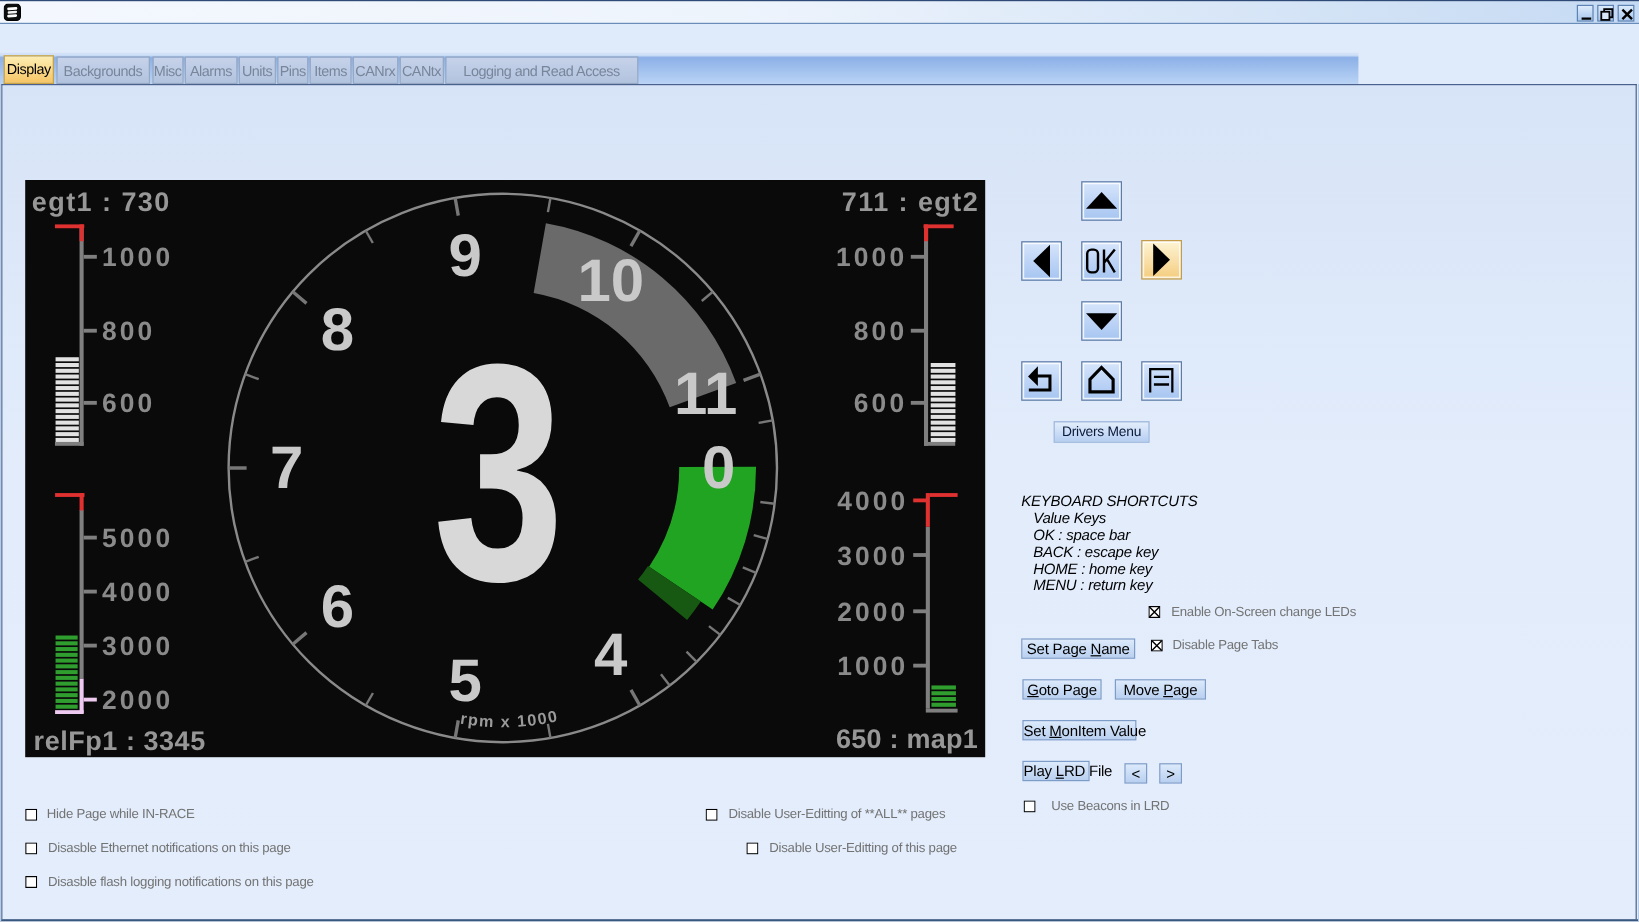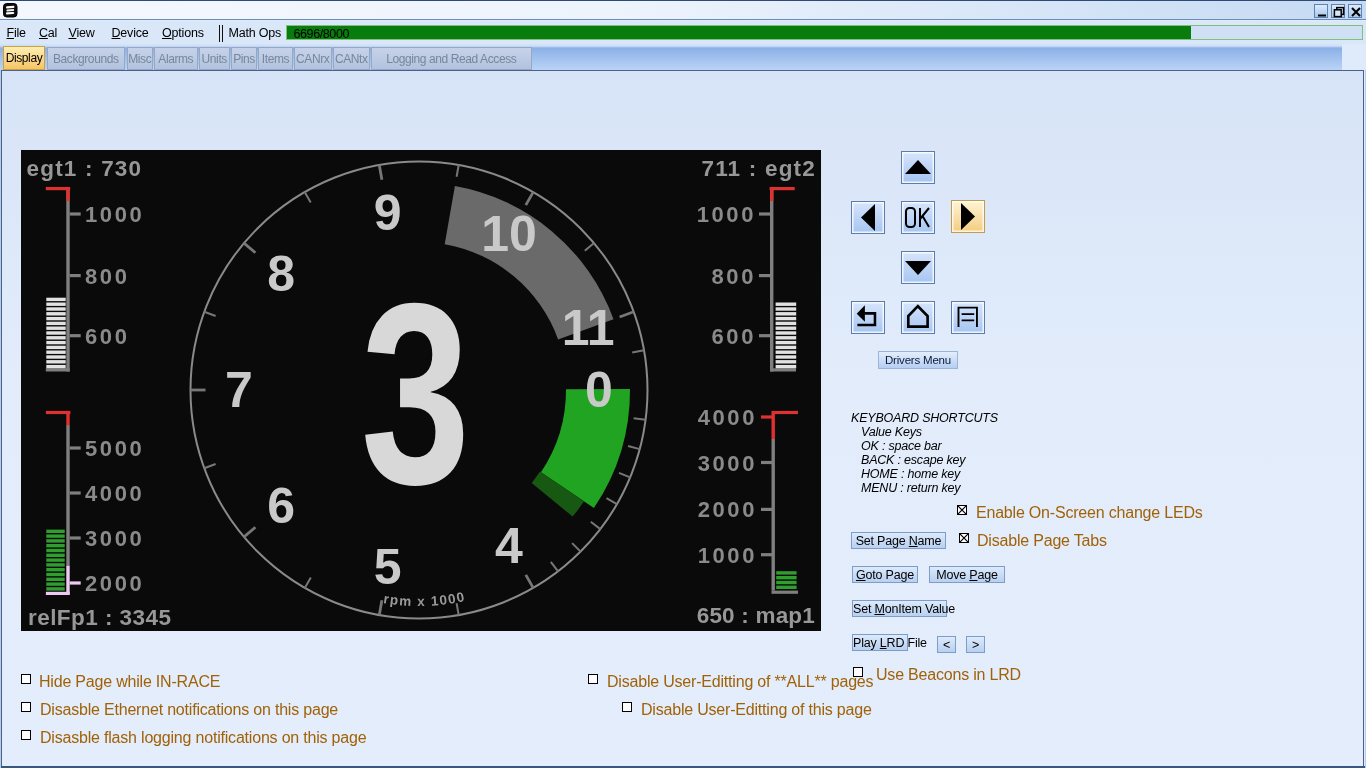--- a/index.html
+++ b/index.html
@@ -8,38 +8,38 @@
   background:linear-gradient(to right,#f4f8fe 0%,#eef4fc 45%,#c5daf3 100%);
   border-top:1px solid #2f4a76; border-bottom:1px solid #6a8cb8; }
 #title .txt { position:absolute; left:20px; top:3.5px; font-size:12.6px; letter-spacing:-0.35px; color:#000; white-space:pre; }
 .wbtn { position:absolute; top:3px; width:14px; height:14px; background:linear-gradient(#dcebfc,#a9c7ec);
   border:1px solid #5d82b4; }
 #menubar { position:absolute; left:0; top:21px; width:1366px; height:23px; background:#d9e7f8; }
 .mi { position:absolute; top:5px; font-size:12.5px; letter-spacing:-0.2px; color:#000; }
 #pb { position:absolute; left:285.5px; top:4px; width:1077px; height:15px; background:#cfe0f5; border:1px solid #7fbf7f; }
 #pbf { position:absolute; left:0; top:0; width:904px; height:13px; background:#087d0e; }
 #pb .t { position:absolute; left:7px; top:1px; font-size:12.5px; letter-spacing:-0.4px; color:#000; }
-#tabstrip { position:absolute; left:0; top:44px; width:1342px; height:27px;
+#tabstrip { position:absolute; left:0; top:44px; width:1132px; height:27px;
   background:linear-gradient(#d4e2f8 0px,#cfe0f8 2px,#8cb0e7 4px,#a5c4ef 60%,#bdd5f6 100%); }
 .tab { position:absolute; top:3px; height:23px; font-size:12px; letter-spacing:-0.4px; line-height:22px; text-align:center;
   color:#79869a; background:linear-gradient(#c6d2e9,#b2c3df); border:1px solid #96a8c2; }
 .tab.act { color:#000; background:linear-gradient(#fdeeb3,#f6c566); border:1px solid #caa23f; top:2px; height:24px; z-index:2; }
 #page { position:absolute; left:1px; top:70px; width:1363px; height:695.5px; background:linear-gradient(#d7e4f7,#e2ecfb 45%,#e3edfc);
   border:1.5px solid #49618c; border-bottom:none; }
 #dash { position:absolute; left:21px; top:150px; width:800px; height:481px; background:#0a0a0a; }
 .nb { position:absolute; display:flex; align-items:center; justify-content:center;
   background:linear-gradient(#d6e5fb 0%,#bcd3f6 55%,#a6c5f1 100%); border:1px solid #5e7ca8;
   box-shadow:inset 0 0 0 1.5px rgba(255,255,255,0.8); }
 .nbY { position:absolute; display:flex; align-items:center; justify-content:center;
   background:linear-gradient(#fdf5d4 0%,#f9e0ab 50%,#f4cd7e 100%); border:1px solid #c49b48;
   box-shadow:inset 0 0 0 1.5px rgba(255,255,255,0.75); }
 .dm { position:absolute; left:878px; top:351px; width:80px; height:18px; font-size:11.5px; letter-spacing:-0.2px; color:#0a1a3a;
   text-align:center; line-height:17px; background:linear-gradient(#e3eefb,#b6cef2); border:1px solid #9ab4da; }
 .ks { position:absolute; font-size:12.5px; letter-spacing:-0.2px; color:#000; white-space:pre;font-style:italic; }
-.lbl { position:absolute; font-size:16px; letter-spacing:-0.2px; color:#a16207; white-space:pre; }
+.lbl { position:absolute; font-size:11px; letter-spacing:-0.2px; color:#737373; white-space:pre; }
 .cb { position:absolute; }
 .btn { position:absolute; height:17px; font-size:12.5px; letter-spacing:-0.2px; color:#000; text-align:center; line-height:16px;
   background:linear-gradient(#dceafb,#b9d0f0); border:1px solid #7e9cc8; white-space:pre; }
 </style></head>
 <body>
 <div id="win">
   <div id="title">
     <svg width="15" height="15" viewBox="0 0 15 15" style="position:absolute;left:2.5px;top:2px">
         <rect x="0.5" y="0.5" width="13.5" height="13.5" rx="3.2" fill="#0d0d0d" stroke="#000"></rect>
         <g transform="skewY(-4)">
@@ -51,33 +51,20 @@
     <div class="wbtn" style="left:1314px"><svg width="14" height="14" viewBox="0 0 14 14">
           <path d="M3 10.5 H11" stroke="#000" stroke-width="2"></path>
         </svg></div>
     <div class="wbtn" style="left:1331px"><svg width="14" height="14" viewBox="0 0 14 14">
           <rect x="4.8" y="2.6" width="6.8" height="6.8" fill="none" stroke="#000" stroke-width="1.5"></rect>
           <rect x="2.4" y="4.8" width="6.8" height="6.8" fill="#d6e6f8" stroke="#000" stroke-width="1.5"></rect>
         </svg></div>
     <div class="wbtn" style="left:1348px"><svg width="14" height="14" viewBox="0 0 14 14">
           <path d="M3 3 L11 11 M11 3 L3 11" stroke="#000" stroke-width="2"></path>
         </svg></div>
-  </div>
-  <div id="menubar">
-    <span class="mi" style="left:6.5px"><u>F</u>ile</span>
-    <span class="mi" style="left:39px"><u>C</u>al</span>
-    <span class="mi" style="left:68.5px"><u>V</u>iew</span>
-    <span class="mi" style="left:111.5px"><u>D</u>evice</span>
-    <span class="mi" style="left:162px"><u>O</u>ptions</span>
-    <div style="position:absolute;left:218.5px;top:3.5px;width:4px;height:17px;border-left:1.5px solid #111;border-right:1.5px solid #111"></div>
-    <span class="mi" style="left:228.5px">Math Ops</span>
-    <div id="pb">
-        <div id="pbf"></div>
-        <div class="t">6696/8000</div>
-      </div>
   </div>
   <div id="tabstrip">
       <div class="tab act" style="left:3px;width:42px">Display</div>
 <div class="tab" style="left:46.5px;width:78.5px">Backgrounds</div>
 <div class="tab" style="left:126.5px;width:26.5px">Misc</div>
 <div class="tab" style="left:154px;width:43.5px">Alarms</div>
 <div class="tab" style="left:198.5px;width:31.5px">Units</div>
 <div class="tab" style="left:231px;width:26px">Pins</div>
 <div class="tab" style="left:258px;width:35px">Items</div>
 <div class="tab" style="left:294px;width:37.5px">CANrx</div>

